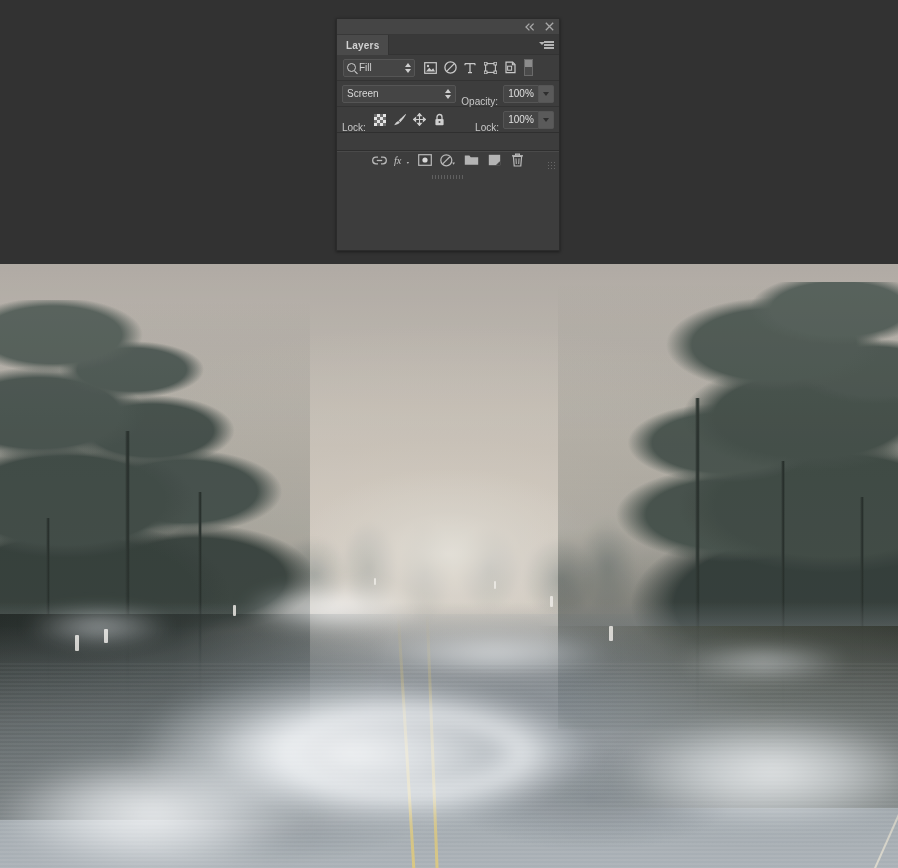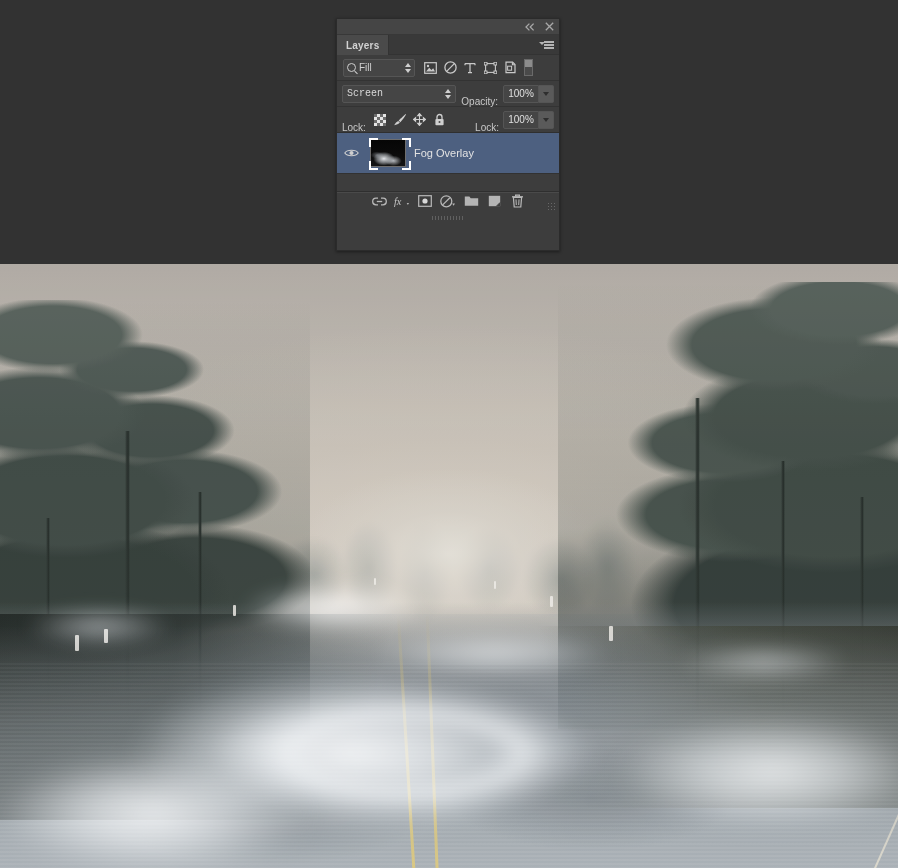--- a/index.html
+++ b/index.html
@@ -270,21 +270,21 @@
   .ficons { display:flex; align-items:center; gap:0; margin-left:5px; }
   .ficon { width:20px; height:20px; display:flex; align-items:center; justify-content:center; cursor:pointer; color:#c9c9c9; }
   .ficon svg { display:block; }
   .fswitch { width:9px; height:17px; margin-left:4px; border:1px solid #6a6a6a; background:linear-gradient(to bottom,#8c8c8c 0 50%, #4a4a4a 50% 100%); cursor:pointer; }
 
   .moderow {
     height:26px; display:flex; align-items:center; padding:0 5px; gap:5px; border-bottom:1px solid #333;
   }
   .blend-select {
     flex:1; height:18px; background:#454545; border:1px solid #555; border-radius:2px;
-    display:flex; align-items:center; padding:0 4px; color:#d8d8d8; font-size:10px; cursor:pointer;font-family:Liberation Mono, monospace;
+    display:flex; align-items:center; padding:0 4px; color:#d8d8d8; font-size:10px; cursor:pointer;
   }
   .blend-select .lbl { flex:1; }
   .lbl-r { font-size:10px; color:#c8c8c8; white-space:nowrap;margin-top:16px; }
   .numbox {
     height:18px; background:#454545; border:1px solid #555; border-radius:2px 0 0 2px;
     display:flex; align-items:center; justify-content:center; width:36px; color:#e0e0e0; font-size:10px;
     cursor:text;
   }
   .numdrop {
     height:18px; width:15px; background:#5a5a5a; border:1px solid #555; border-left:none; border-radius:0 2px 2px 0;
@@ -540,39 +540,20 @@
       <div class="numgrp">
         <div class="numbox">100%</div>
         <div class="numdrop">
             <i></i>
           </div>
       </div>
     </div>
 
     <div class="layerlist">
 
-      <div class="layerrow selected">
-        <div class="eye">
-          <svg width="15" height="10" viewBox="0 0 15 10">
-              <path d="M0.8 5 C3 1.4 12 1.4 14.2 5 C12 8.6 3 8.6 0.8 5 Z" fill="none" stroke="#cfcfcf" stroke-width="1.1"></path>
-              <circle cx="7.5" cy="5" r="2.1" fill="#cfcfcf"></circle>
-            </svg>
-        </div>
-        <div class="thumbwrap">
-          <div class="thumb thumb-fog"></div>
-          <div class="sel-brackets">
-            <i class="tl"></i>
-              <i class="tr"></i>
-              <i class="bl"></i>
-              <i class="br"></i>
-          </div>
-        </div>
-        <div class="lname">Fog Overlay</div>
-        <div class="lockbadge"></div>
-      </div>
 
 
       <div class="listfill"></div>
     </div>
 
     <div class="btmbar">
       <div class="bbtn">
         <svg width="15" height="9" viewBox="0 0 15 9">
             <path d="M6 1.2 L4 1.2 A3.3 3.3 0 0 0 4 7.8 L6 7.8" fill="none" stroke="#b9b9b9" stroke-width="1.3"></path>
             <path d="M9 1.2 L11 1.2 A3.3 3.3 0 0 1 11 7.8 L9 7.8" fill="none" stroke="#b9b9b9" stroke-width="1.3"></path>

